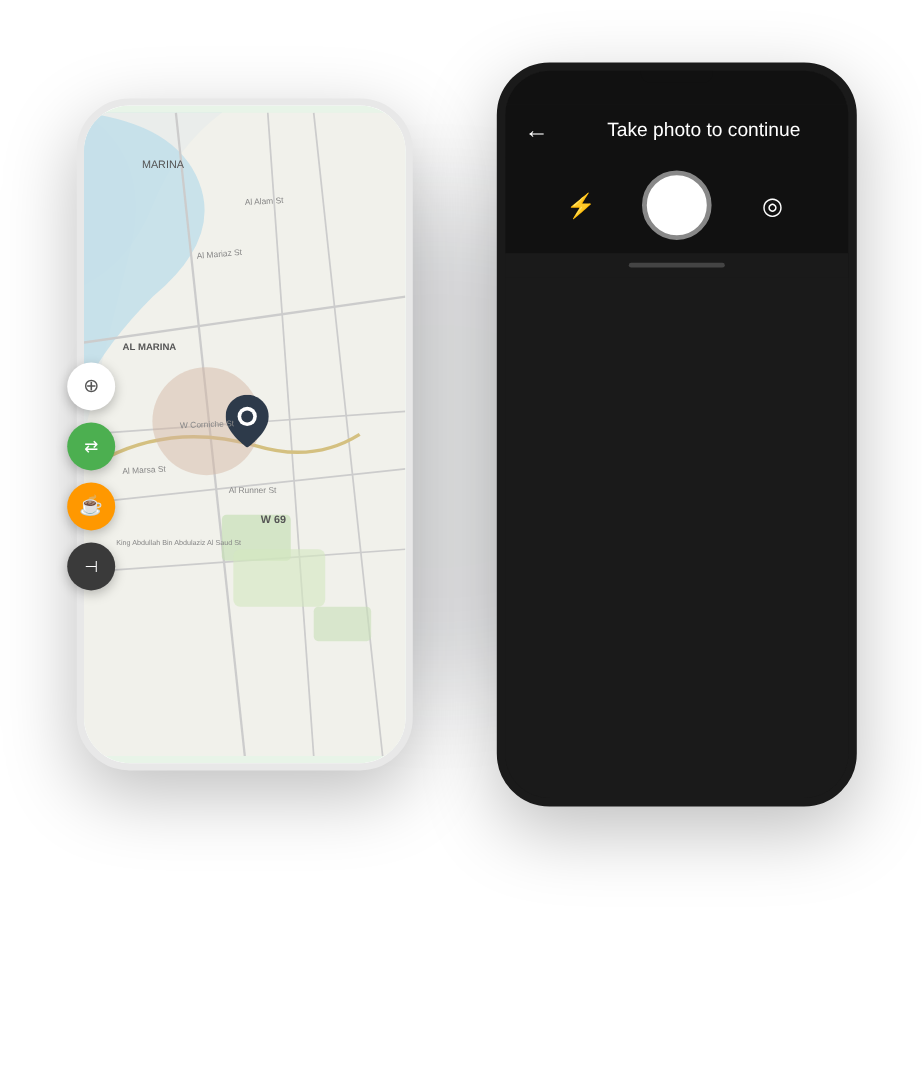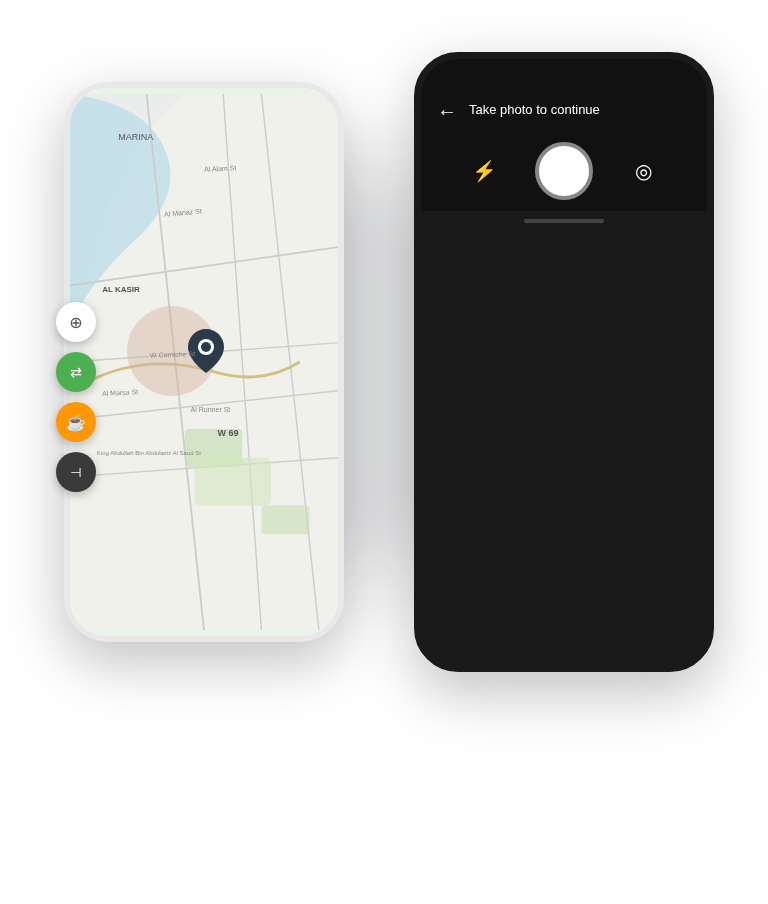--- a/index.html
+++ b/index.html
@@ -203,23 +203,23 @@
 
     .top-bar-back {
       color: white;
       font-size: 20px;
       margin-right: 12px;
       cursor: pointer;
     }
 
     .top-bar-title {
       color: white;
-      font-size: 13px;
+      font-size: 16px;
       font-weight: 500;
-      text-align: left;
+      text-align: right;
       flex: 1;
       margin-right: 24px;
     }
 
     
     .camera-view {
       flex: 1;
       position: relative;
       overflow: hidden;
       background: #d4b8a0;
@@ -453,21 +453,21 @@
 
       <div style="position:absolute; top:22%; left:35%; font-size:7px; color:#888; transform:rotate(-5deg); z-index:10; white-space:nowrap">Al Mariaz St</div>
       <div style="position:absolute; top:14%; left:50%; font-size:7px; color:#888; transform:rotate(-3deg); z-index:10; white-space:nowrap">Al Alam St</div>
       <div style="position:absolute; top:55%; left:12%; font-size:7px; color:#888; transform:rotate(-3deg); z-index:10; white-space:nowrap">Al Marsa St</div>
       <div style="position:absolute; top:66%; left:10%; font-size:6px; color:#888; z-index:10; white-space:nowrap">King Abdullah Bin Abdulaziz Al Saud St</div>
       <div style="position:absolute; top:48%; left:30%; font-size:7px; color:#888; transform:rotate(-2deg); z-index:10; white-space:nowrap">W Corniche St</div>
       <div style="position:absolute; top:58%; left:45%; font-size:7px; color:#888; z-index:10">Al Runner St</div>
       <div style="position:absolute; top:62%; left:55%; font-size:9px; color:#555; font-weight:600; z-index:10">W 69</div>
 
       <div class="map-label-marina">MARINA</div>
-      <div class="map-label-kasir">AL KASIR</div>
+      <div class="map-label-kasir">AL MARINA</div>
 
       <div class="map-location-circle"></div>
 
       <div class="map-pin">
         <svg viewBox="0 0 36 44" fill="none" xmlns="http://www.w3.org/2000/svg">
           <path d="M18 0C8.06 0 0 8.06 0 18c0 13.5 18 26 18 26S36 31.5 36 18C36 8.06 27.94 0 18 0Z" fill="#2d3a4a"></path>
           <circle cx="18" cy="18" r="8" fill="white"></circle>
           <circle cx="18" cy="18" r="5" fill="#2d3a4a"></circle>
         </svg>
       </div>

